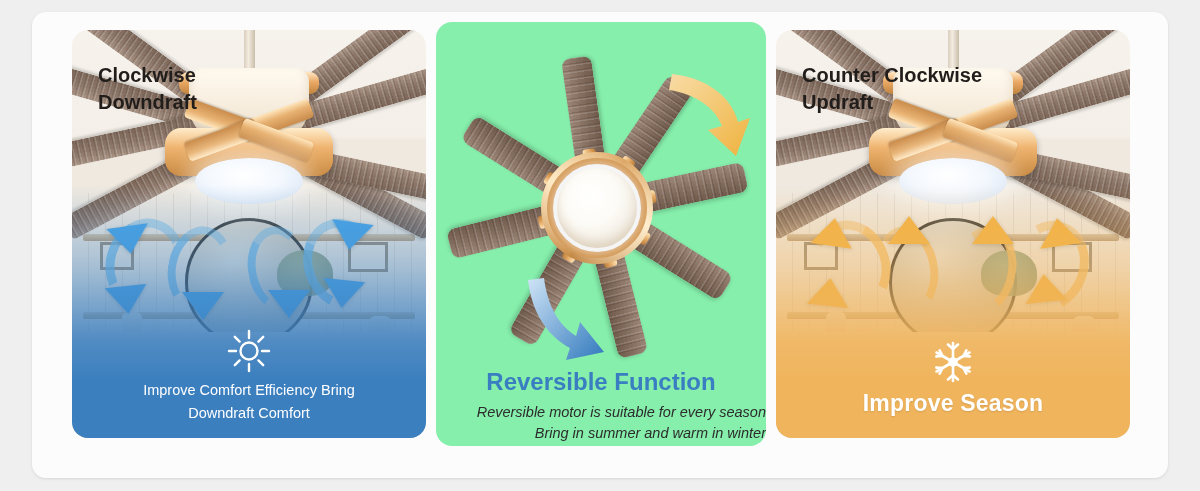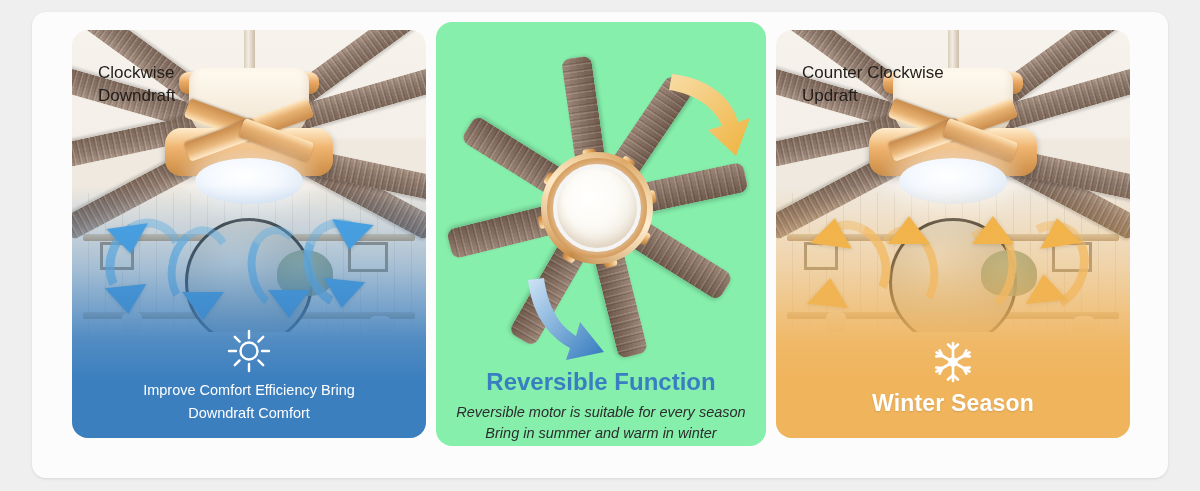--- a/index.html
+++ b/index.html
@@ -214,33 +214,33 @@
   .season-title {
     font-size: 23px; font-weight: bold; letter-spacing: .2px;
     margin-bottom: 7px;
     text-shadow: 0 1px 2px rgba(0,0,0,.12);
   }
   .season-sub { font-size: 14.5px; line-height: 1.55; }
 
   
   .corner-label {
     position: absolute; left: 26px; top: 32px;
-    font-size: 17px; font-weight: normal; line-height: 1.33;
+    font-size: 20px; font-weight: bold; line-height: 1.33;
     color: #201d1b; white-space: pre-line;
   }
 
   
   .mid-title {
     position: absolute; left: 0; right: 0; top: 346px;
     text-align: center;
     font-size: 24px; font-weight: bold; color: #3a7ec2;
   }
   .mid-sub {
     position: absolute; left: 0; right: 0; top: 380px;
-    text-align: center;
+    text-align: right;
     font-size: 14.5px; font-style: italic; color: #2c2c2c; line-height: 1.45;
   }
 
   
   .watermark {
     position: absolute; left: 540px; top: 396px;
     font-size: 62px; font-weight: bold; letter-spacing: .5px;
     color: rgba(255,255,255,.40);
     -webkit-text-stroke: 1.5px rgba(255,255,255,.78);
     text-shadow: 0 1px 1px rgba(120,120,120,.25);
@@ -434,17 +434,17 @@
           <line x1="5.5" y1="31.5" x2="38.5" y2="12.5"></line>
           <path d="M22 9 L17 4.5 M22 9 L27 4.5"></path>
           <path d="M22 35 L17 39.5 M22 35 L27 39.5"></path>
           <path d="M11.6 16 L5.3 16.4 M11.6 16 L8.6 10.4"></path>
           <path d="M32.4 28 L38.7 27.6 M32.4 28 L35.4 33.6"></path>
           <path d="M32.4 16 L35.4 10.4 M32.4 16 L38.7 16.4"></path>
           <path d="M11.6 28 L8.6 33.6 M11.6 28 L5.3 27.6"></path>
         </g>
         <circle cx="22" cy="22" r="3.6" fill="none" stroke="#ffffff" stroke-width="2.4"></circle>
       </svg>
-      <div class="season-title">Winter Season</div>
+      <div class="season-title">Improve Season</div>
     </div>
   </div>
 
 </div>
 
 </body></html>

